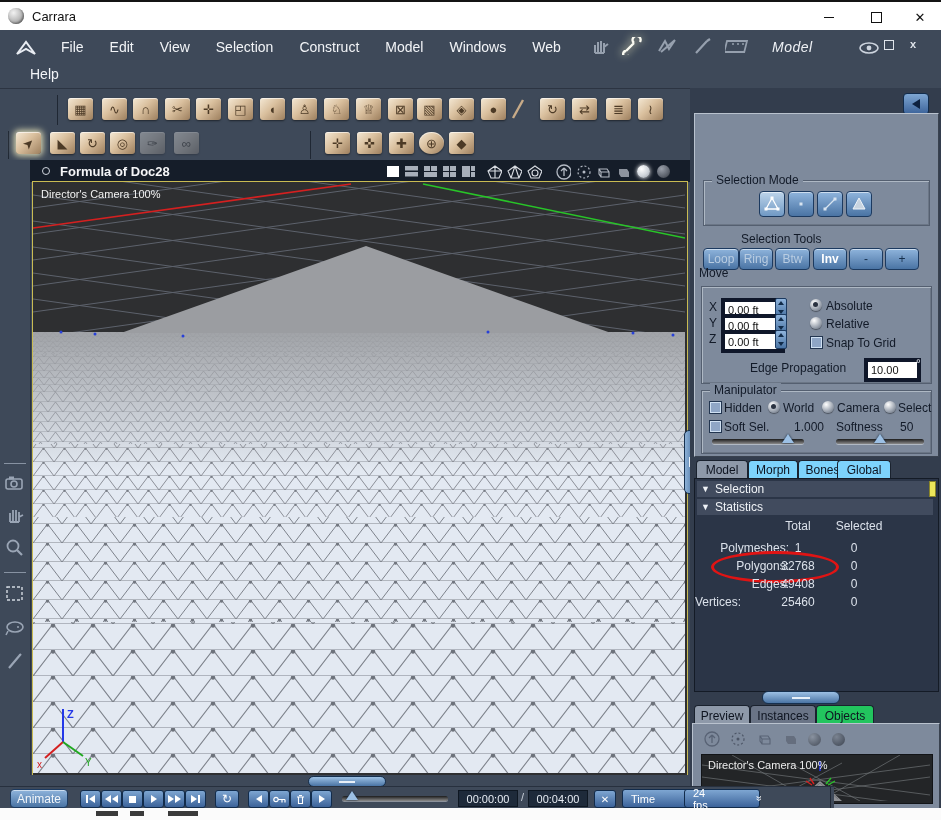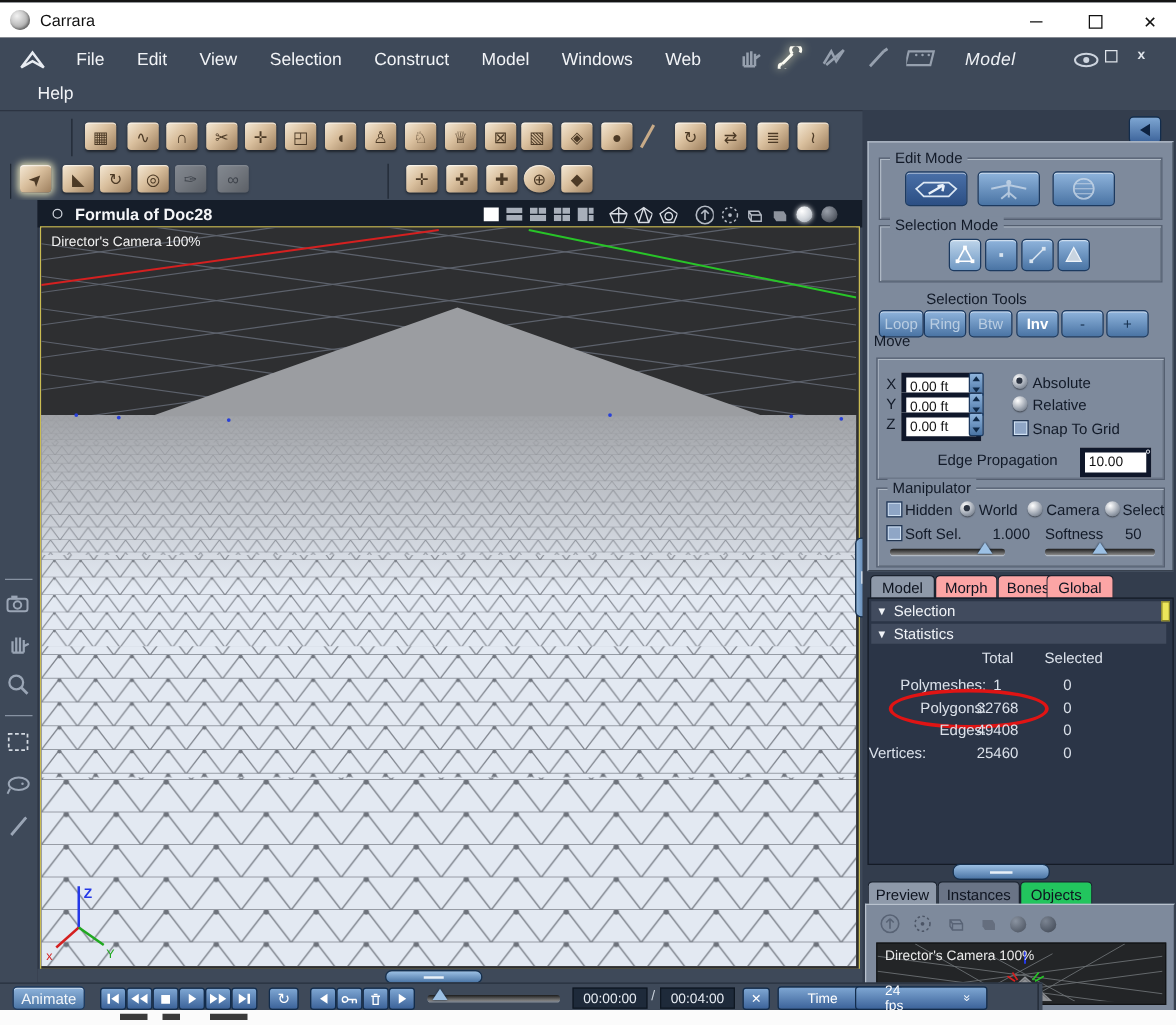--- a/index.html
+++ b/index.html
@@ -76,21 +76,21 @@
   .checkbox{position:absolute;width:11px;height:11px;background:#8fa6c6;border:1px solid #223550;
      box-shadow:inset 0 0 0 1px #cfe0f2;}
   .ctl-label{position:absolute;font-size:12px;color:#121a28;}
   .slider{position:absolute;height:5px;border-radius:3px;background:linear-gradient(#1c1c1c,#8a8a8a);
      box-shadow:0 1px 0 rgba(255,255,255,.4);}
   .slider .thumb{position:absolute;top:-5px;width:0;height:0;border-left:6px solid transparent;
      border-right:6px solid transparent;border-bottom:9px solid #9cc0e4;filter:drop-shadow(0 0 1px #10253f);}
   .tab{position:absolute;top:460px;height:18px;border:1px solid #1a222e;border-bottom:none;border-radius:4px 4px 0 0;
      font-size:12px;color:#0e1420;display:flex;align-items:center;justify-content:center;background:#68728466;}
   .tab.active{background:#8e99a9;}
-  .tab.plain{background:#fca5a5;}
+  .tab.plain{background:#7dd3fc;}
   .statspanel{left:694px;top:478px;width:243px;height:212px;background:#2b3547;border:1px solid #141b26;}
   .sechdr{position:absolute;left:2px;width:232px;height:16px;background:#414b5e;color:#f0f3f7;font-size:12px;
      display:flex;align-items:center;gap:5px;padding-left:4px;}
   .sechdr .tri{font-size:9px;}
   .stat-text{position:absolute;font-size:12px;color:#dbe1ea;}
   .red-ellipse{position:absolute;border:3px solid #e01414;border-radius:50%;}
   .yellow-scroll{position:absolute;background:#ece65a;border:1px solid #8a852a;}
   .prevpanel{left:692px;top:723px;width:246px;height:85px;background:#7e8a9c;
      border-top:1px solid #b9c2ce;border-left:1px solid #b9c2ce;border-right:1px solid #39424f;border-bottom:1px solid #39424f;}
   .btab{position:absolute;top:705px;height:19px;border:1px solid #1a222e;border-bottom:none;border-radius:4px 4px 0 0;
@@ -103,21 +103,21 @@
   .tbtn{position:absolute;top:3px;width:19px;height:16px;background:linear-gradient(#7ea6d2,#3c639a);
      border:1px solid #122c4c;border-radius:3px;display:flex;align-items:center;justify-content:center;gap:1px;color:#fff;}
   .tri-r{width:0;height:0;border-top:4px solid transparent;border-bottom:4px solid transparent;border-left:6px solid #fff;}
   .tri-l{width:0;height:0;border-top:4px solid transparent;border-bottom:4px solid transparent;border-right:6px solid #fff;}
   .sq{width:7px;height:7px;background:#fff;}
   .vbar{width:2px;height:8px;background:#fff;}
   .timefield{position:absolute;top:3px;height:15px;background:#1e2a3a;border:1px solid #0e1722;
      color:#e8edf4;font-size:11px;display:flex;align-items:center;justify-content:center;}
   .dropdown{position:absolute;top:2px;height:17px;background:linear-gradient(#7ea6d2,#3c639a);
      border:1px solid #122c4c;border-radius:3px;color:#fff;font-size:11px;
-     display:flex;align-items:center;justify-content:space-between;padding:0 23px;gap:44px;}
+     display:flex;align-items:center;justify-content:space-between;padding:0 8px;gap:44px;}
   .chev{display:inline-block;transform:rotate(-90deg);font-size:10px;margin-left:4px;}
   .animatebtn{position:absolute;left:10px;top:2px;width:56px;height:17px;font-size:12px;color:#f2f6fa;}
   .bottomwhite{left:0;top:808px;width:941px;height:12px;background:#fbfbfb;}
   .bw-mark{position:absolute;top:3px;height:5px;background:#3a3a3a;}
   svg text{font-family:"Liberation Sans",sans-serif;}
 </style>
 </head>
 <body>
 
 <div id="app">
@@ -447,41 +447,20 @@
       <div style="position:absolute;left:4px;top:26px;width:2px;height:10px;background:#e8f0f8;"></div>
     </div>
 
   <div class="abs rpanel-bg"></div>
   <div class="abs backbtn">
       <div class="tri-left"></div>
     </div>
 
   <div class="abs rp-main">
 
-    <div class="gbox" style="left:8px;top:12px;width:225px;height:48px;">
-      <div class="gbox-title">Edit Mode</div>
-      <div class="bluebtn sel abs" style="left:20px;top:10px;width:48px;height:26px;">
-        <svg width="36" height="18">
-            <polygon points="8,4 28,4 34,9 28,15 8,15 2,9" fill="none" stroke="#dce8f4" stroke-width="1.4"></polygon>
-            <path d="M24 6 L12 13 M24 6 l-5 1 M24 6 l-1 5" stroke="#eaf2fa" stroke-width="2" fill="none"></path>
-          </svg>
-      </div>
-      <div class="bluebtn abs" style="left:78px;top:10px;width:48px;height:26px;">
-        <svg width="36" height="18" opacity="0.75">
-            <path d="M18 2 V16 M18 6 L4 9 M18 6 L32 9 M18 12 l-6 5 M18 12 l6 5" stroke="#cfdcea" stroke-width="1.6" fill="none"></path>
-            <circle cx="18" cy="4" r="2" fill="#cfdcea"></circle>
-          </svg>
-      </div>
-      <div class="bluebtn abs" style="left:138px;top:10px;width:48px;height:26px;">
-        <svg width="30" height="20" opacity="0.75">
-            <circle cx="15" cy="10" r="8" fill="none" stroke="#cfdcea" stroke-width="1.3"></circle>
-            <path d="M15 2 a8 8 0 0 0 0 16 M15 2 a8 8 0 0 1 0 16 M7 10 h16 M8 6 h14 M8 14 h14" stroke="#cfdcea" stroke-width="0.9" fill="none"></path>
-          </svg>
-      </div>
-    </div>
 
     <div class="gbox" style="left:8px;top:66px;width:225px;height:44px;">
       <div class="gbox-title">Selection Mode</div>
       <div class="bluebtn abs" style="left:55px;top:10px;width:24px;height:24px;background:linear-gradient(#bdd4ea,#7099c4);">
         <svg width="16" height="16">
             <polygon points="8,2 14,13 2,13" fill="none" stroke="#fff" stroke-width="1.3"></polygon>
             <rect x="6.5" y="0.5" width="3" height="3" fill="#fff"></rect>
             <rect x="0.5" y="11.5" width="3" height="3" fill="#fff"></rect>
             <rect x="12.5" y="11.5" width="3" height="3" fill="#fff"></rect>
           </svg>

